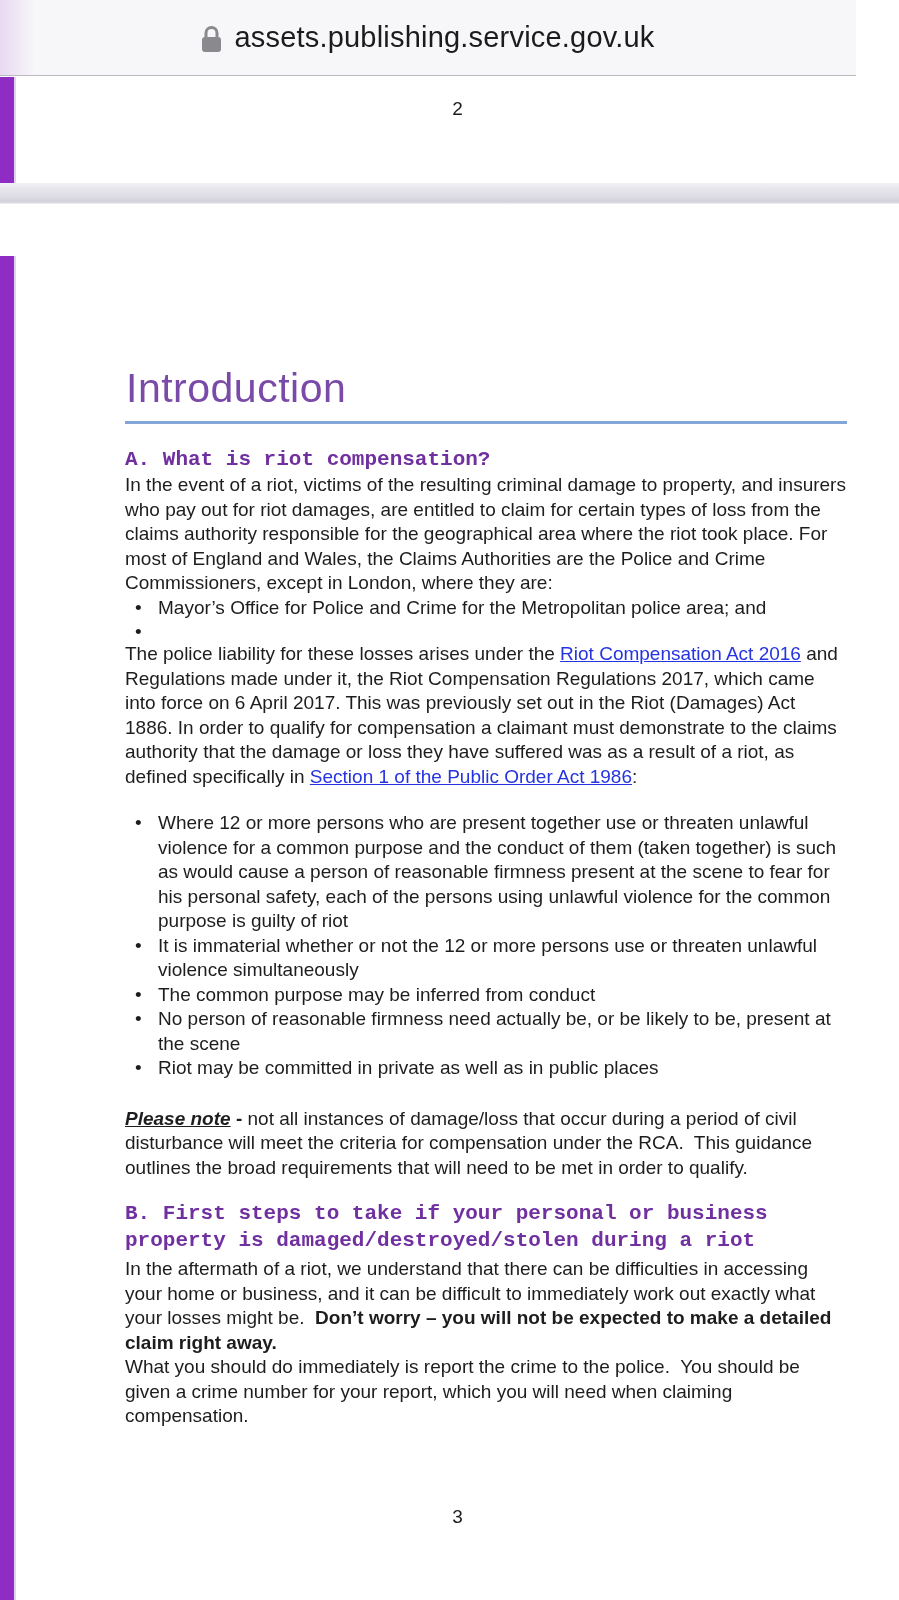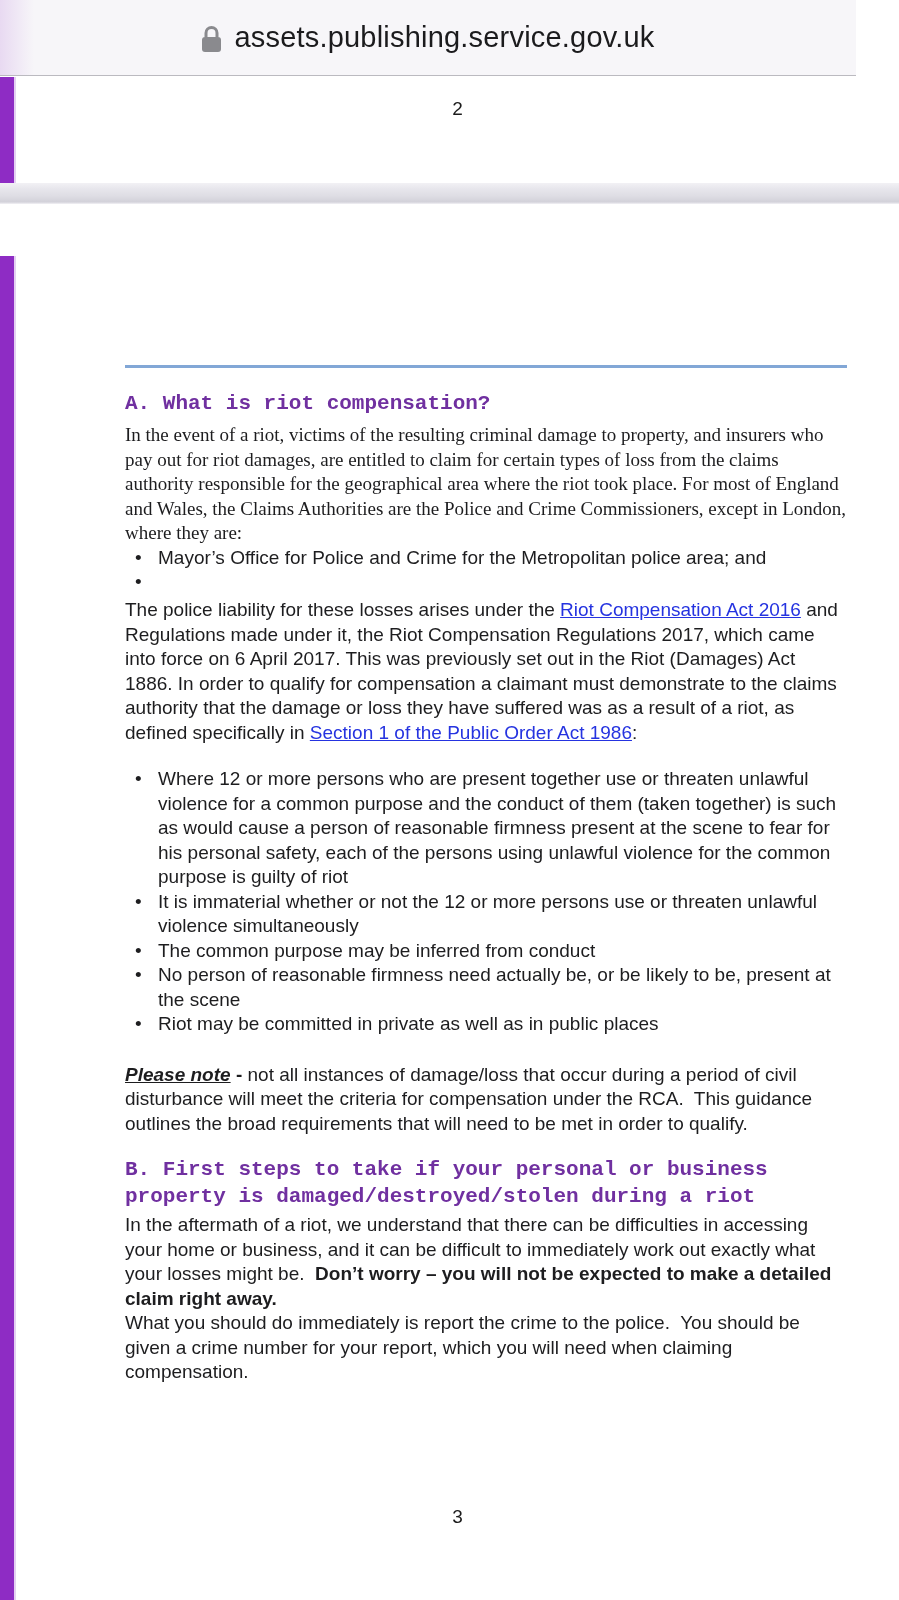--- a/index.html
+++ b/index.html
@@ -62,22 +62,22 @@
     font-size:41px;line-height:46px;font-weight:400;
     color:var(--title-purple);letter-spacing:0.5px;margin:0 0 10px 1px;
   }
   .title-rule{height:3px;background:var(--rule-blue);margin:0 0 22px 0;}
   .sec-heading{
     font-size:21px;line-height:27px;font-weight:700;
     color:var(--heading-purple);margin:0;font-family:Liberation Mono, monospace;
   }
   .sec-heading.b{margin-top:20px;}
   p{white-space:pre-wrap;margin:0;}
-  .p-intro{margin-top:6px;font-family:Liberation Serif, serif;}
-  .p-gap{margin-top:28px;}
+  .p-intro{margin-top:0;}
+  .p-gap{margin-top:22px;}
   .p-note{margin-top:26px;}
   .p-b1{margin-top:3px;}
   .p-b2{}
   ul.bullets{list-style:none;margin:0;padding:0;}
   ul.bullets li{position:relative;padding-left:33px;}
   ul.bullets li .marker{position:absolute;left:10px;top:0;}
   ul.bullets.defs{margin-top:22px;}
   a.doc-link{color:var(--link-blue);text-decoration:underline;cursor:pointer;}
   .bold{font-weight:700;}
   .bold-italic{font-weight:700;font-style:italic;text-decoration:underline;}
@@ -100,20 +100,21 @@
     <div class="page-num">2</div>
   </div>
 
   <div class="separator"></div>
 
   <div class="page page-3">
     <div class="stripe"></div>
 
     <div class="content">
 
+      <h1 class="doc-title">Introduction</h1>
       <div class="title-rule"></div>
 
       <h2 class="sec-heading">A. What is riot compensation?</h2>
 
       <p class="p-intro">In the event of a riot, victims of the resulting criminal damage to property, and insurers who pay out for riot damages, are entitled to claim for certain types of loss from the claims authority responsible for the geographical area where the riot took place. For most of England and Wales, the Claims Authorities are the Police and Crime Commissioners, except in London, where they are:</p>
 
       <ul class="bullets">
         <li><span class="marker">•</span><span>Mayor’s Office for Police and Crime for the Metropolitan police area; and</span></li>
         <li><span class="marker">•</span></li>
       </ul>

